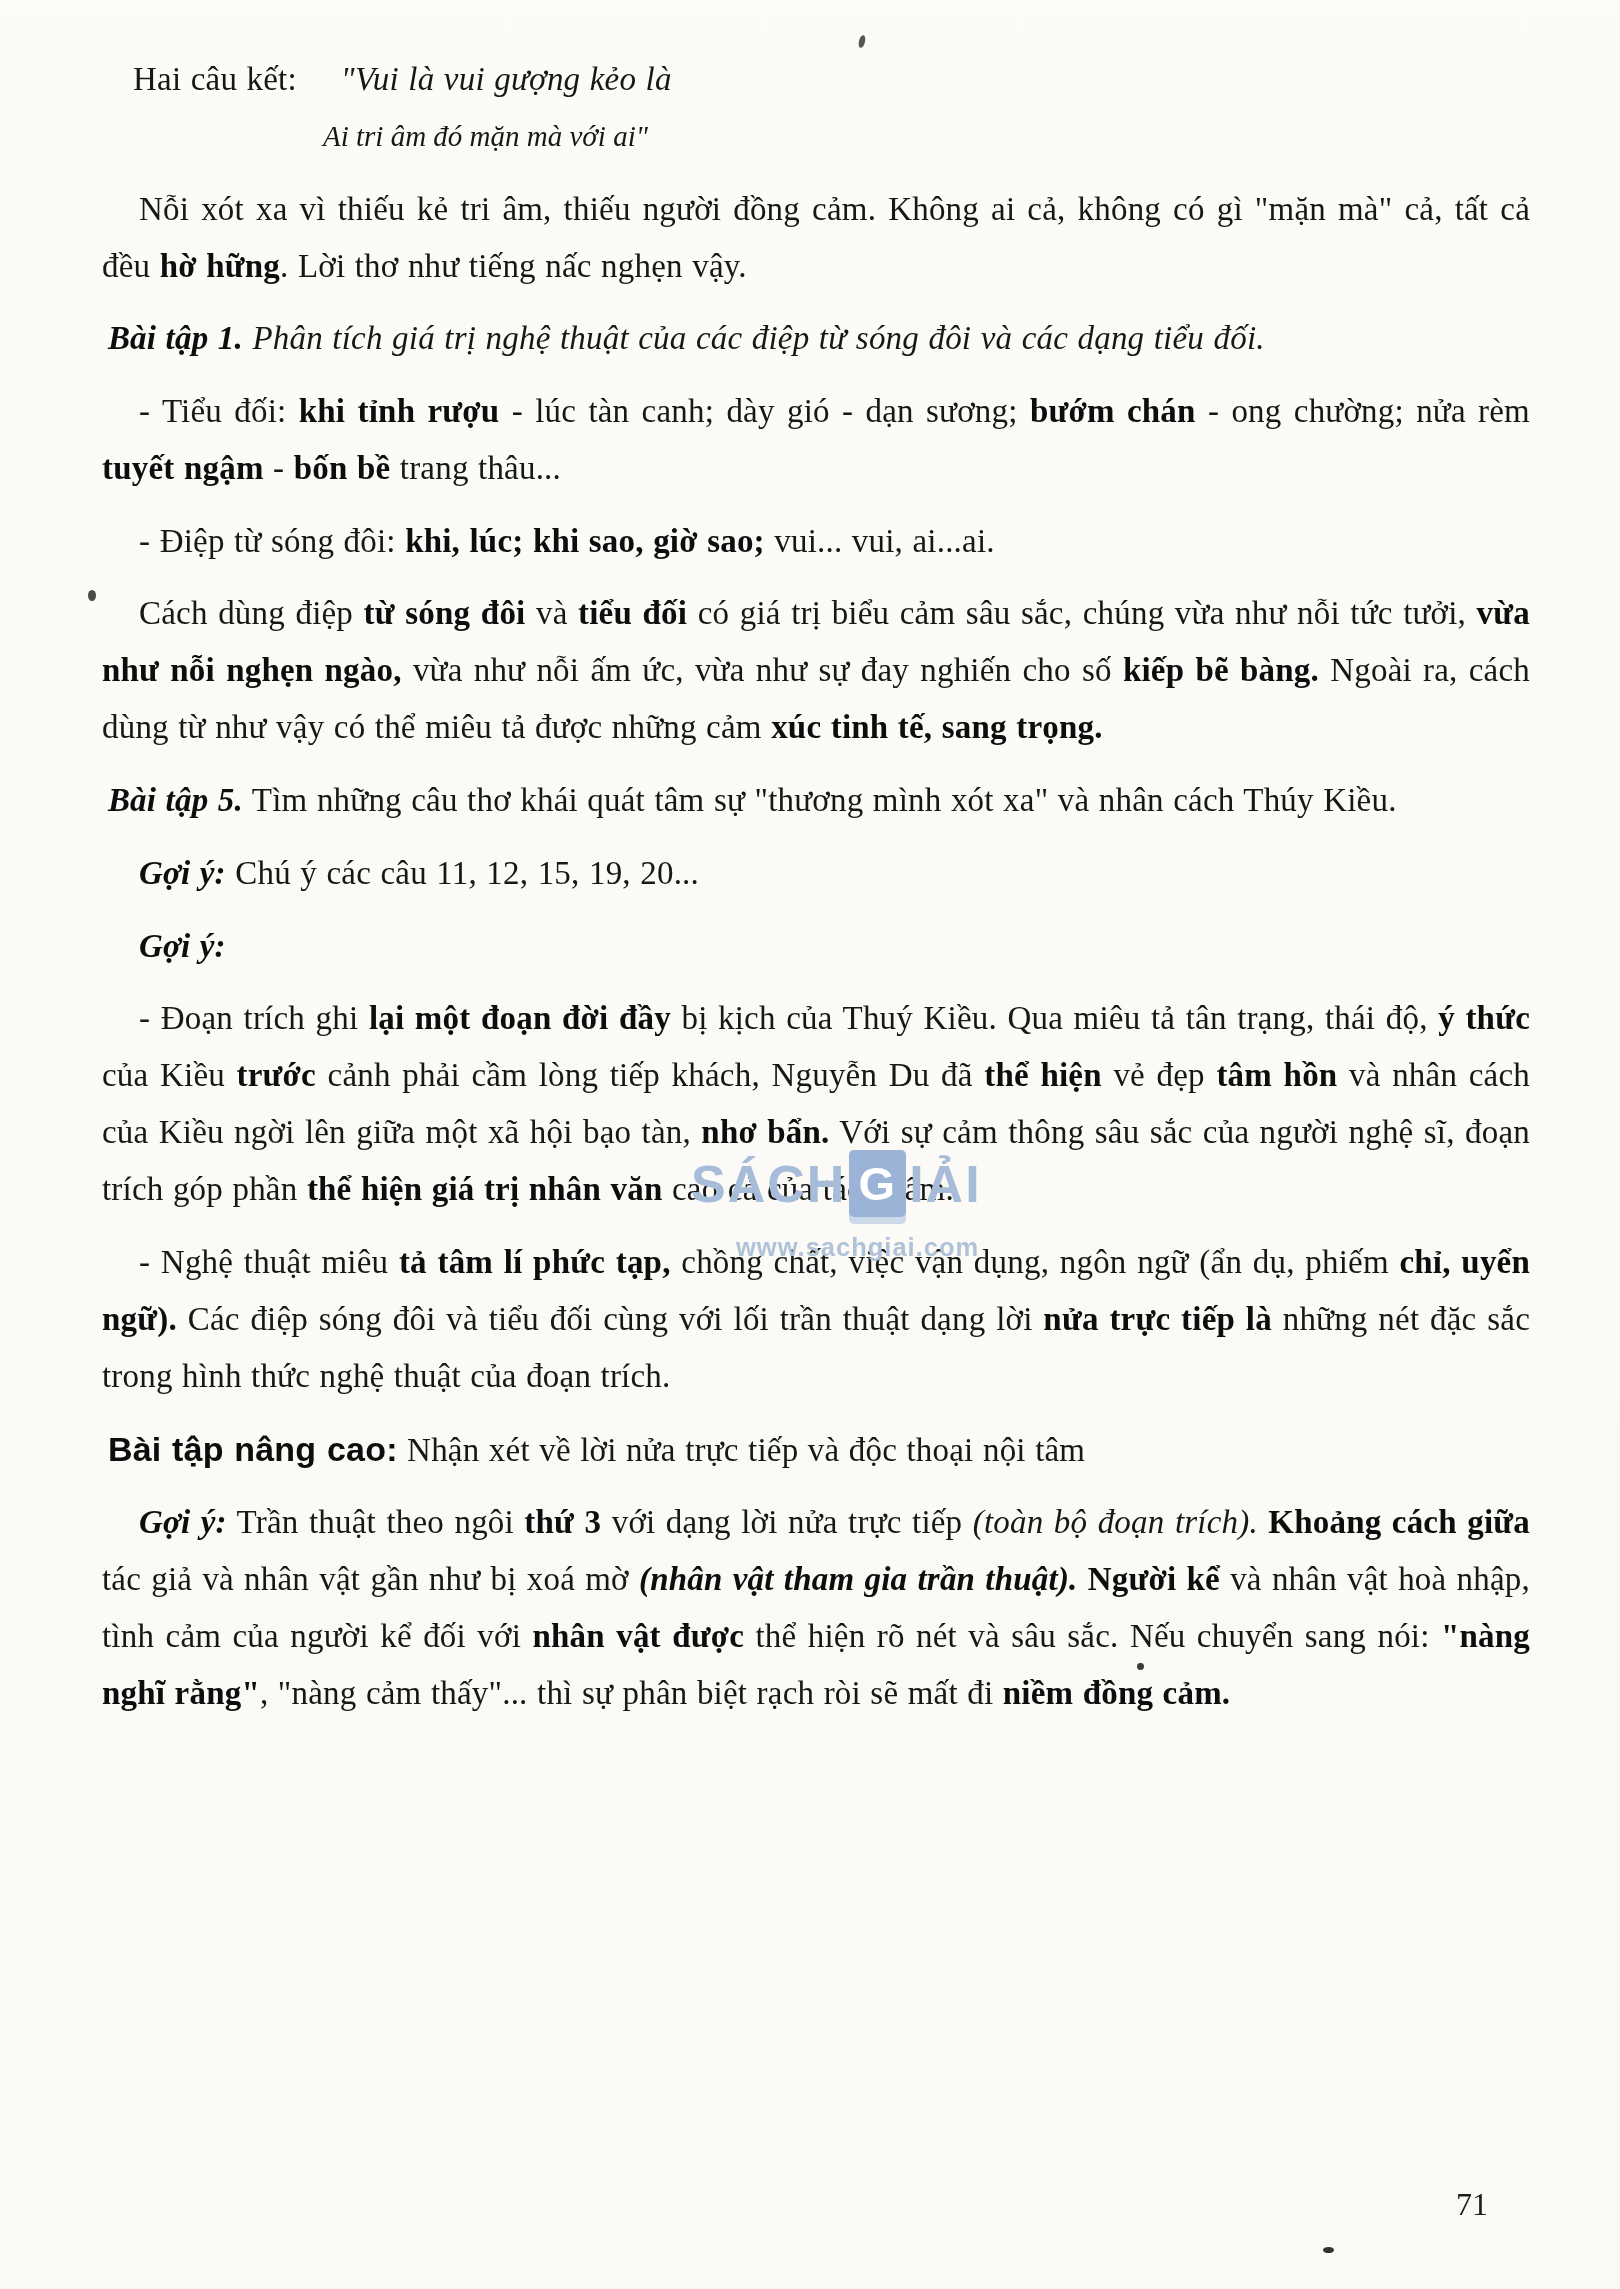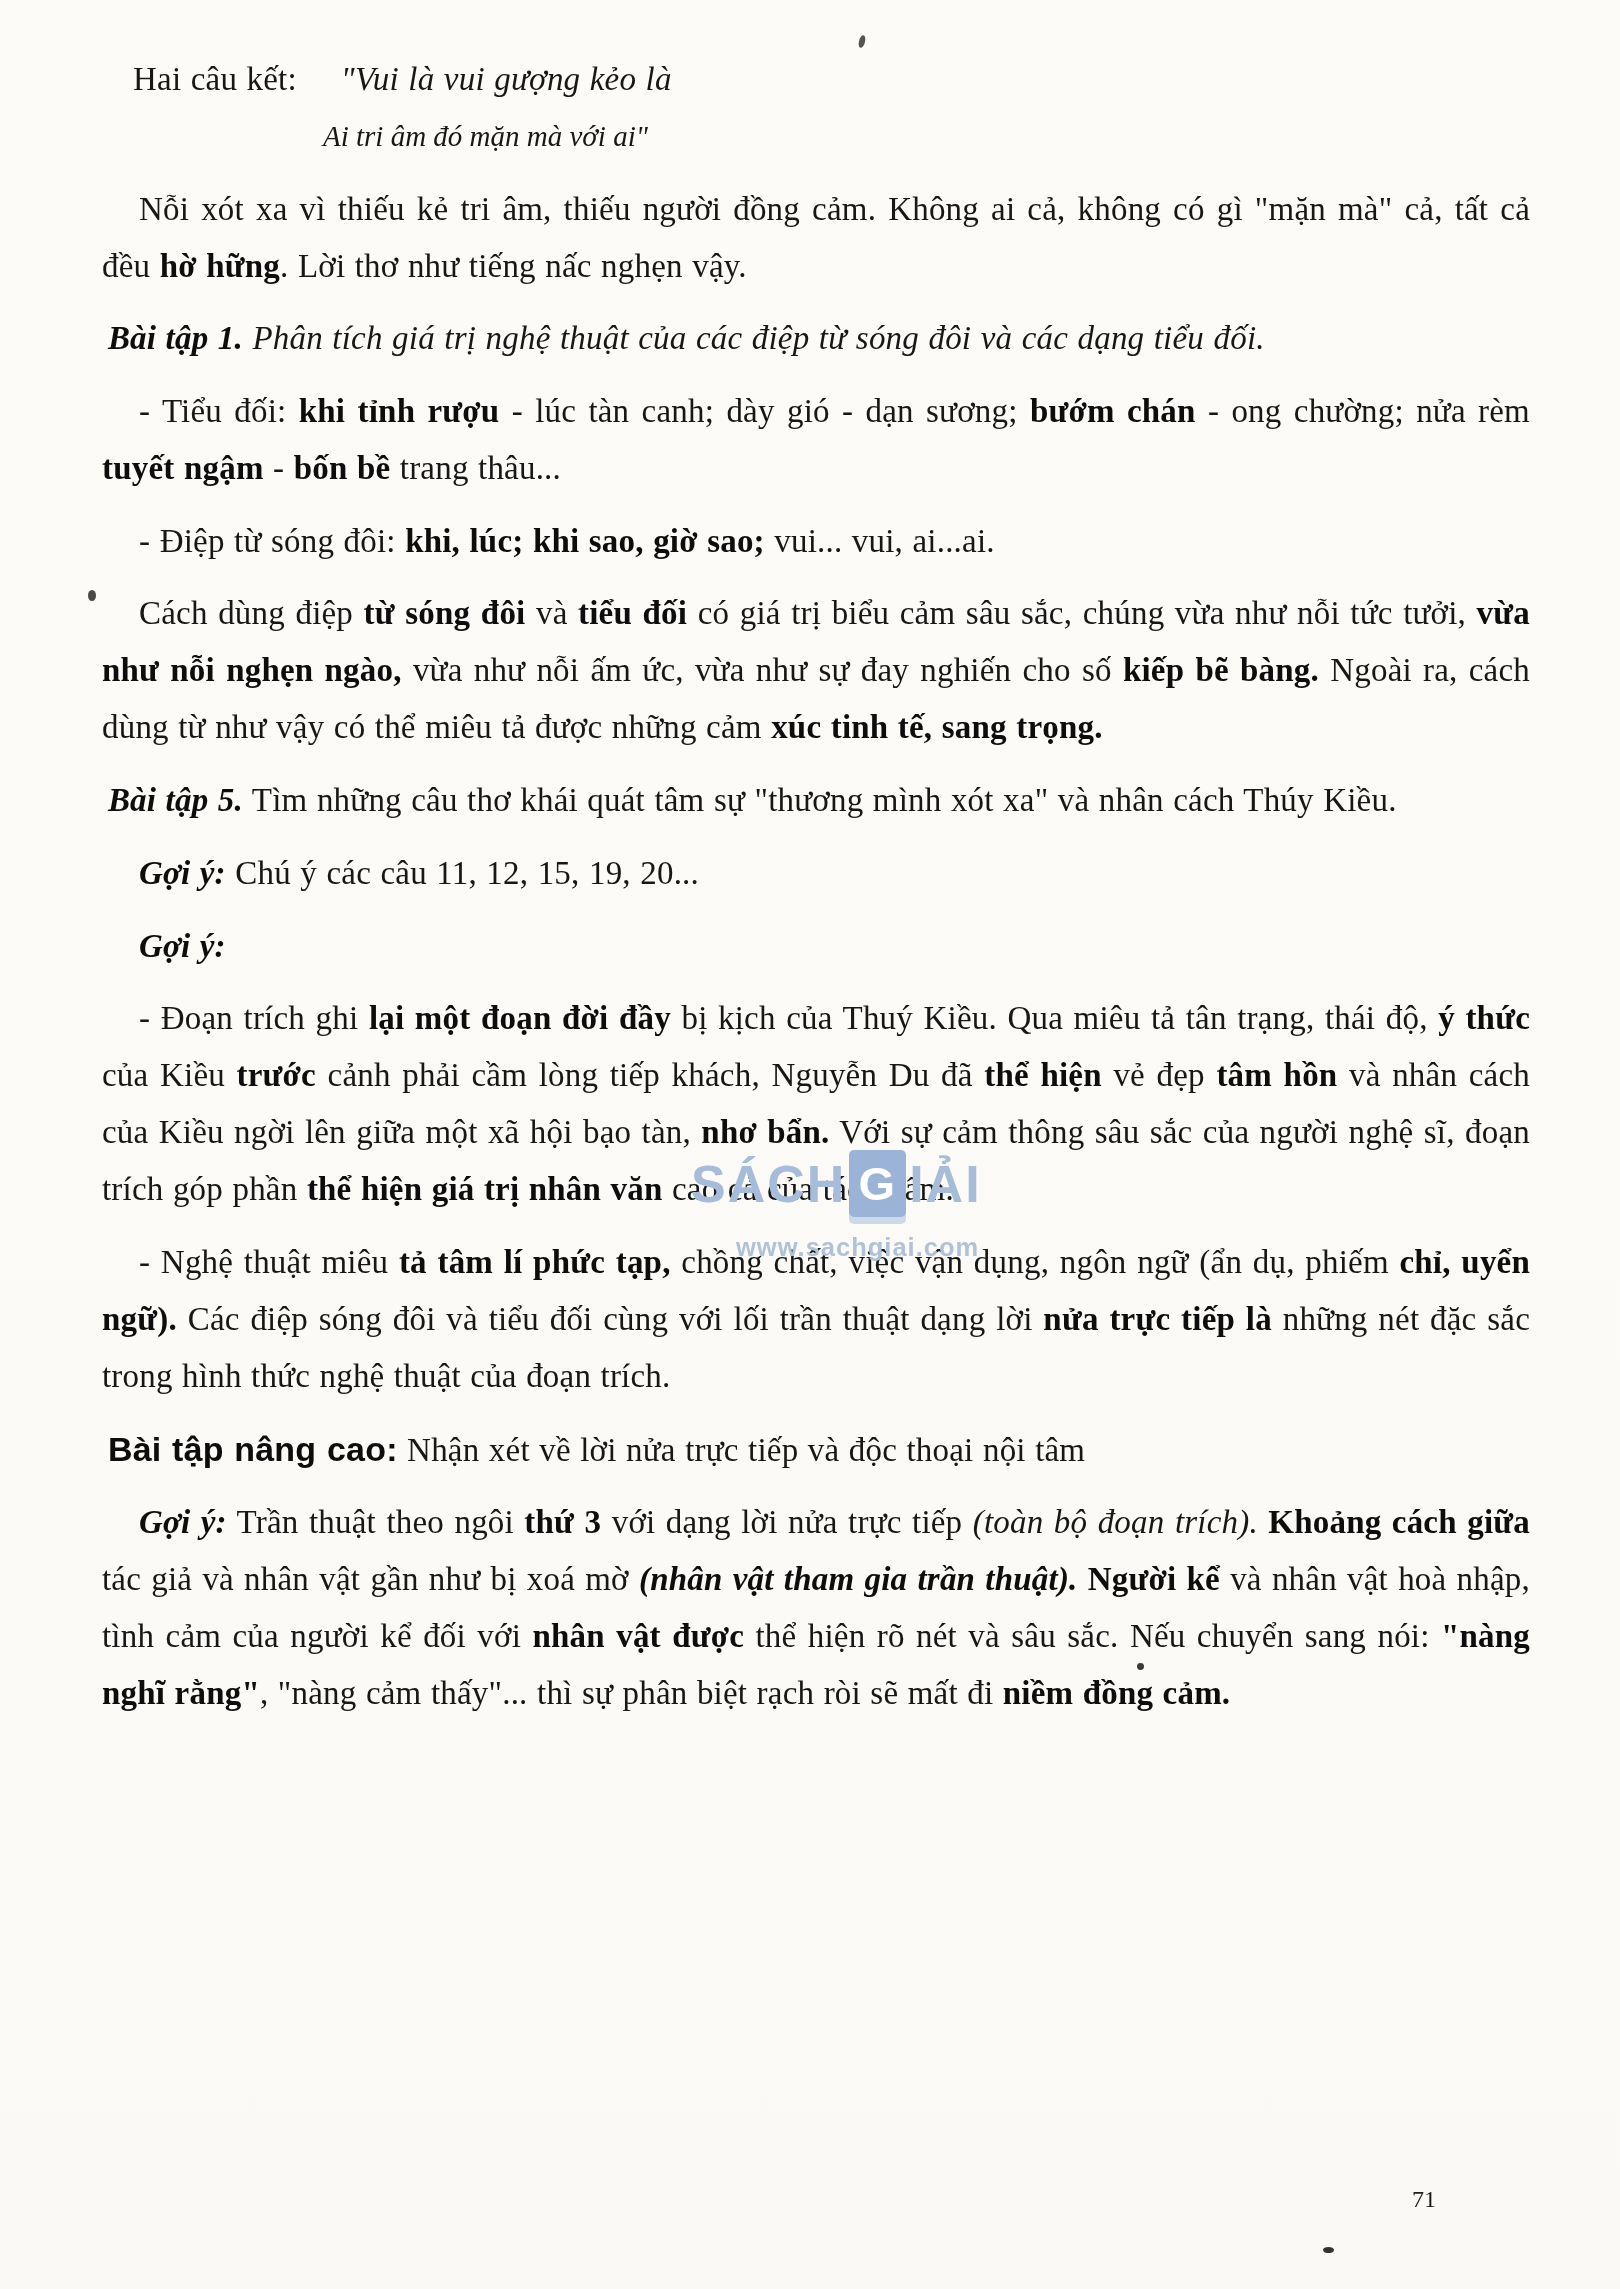--- a/index.html
+++ b/index.html
@@ -57,22 +57,22 @@
     border-radius:4.9px;
     box-shadow:0 6.9px 0 #ccd9e8;
     font-size:47px;
   }
   .wm-url{
     margin-top:15.7px;padding-left:45px;
     font-weight:700;font-size:25.5px;letter-spacing:1px;
     color:#b0c2d8;
   }
   .page-num{
-    position:absolute;left:1412px;top:2186px;
-    font-size:24px;color:#1b1b1b;
+    position:absolute;left:1456px;top:2186px;
+    font-size:32px;color:#1b1b1b;
   }
   .speck{position:absolute;background:#3a3a3a;border-radius:50%;}
   .s1{left:859px;top:35px;width:5.9px;height:12.7px;transform:rotate(14deg);background:#555;}
   .s2{left:88px;top:590px;width:7.8px;height:10.8px;background:#4a4a4a;}
   .s3{left:1137px;top:1663px;width:6.9px;height:6.9px;}
   .s4{left:1323px;top:2247px;width:10.8px;height:5.9px;background:#333;}
 </style>
 </head>
 <body>
 

